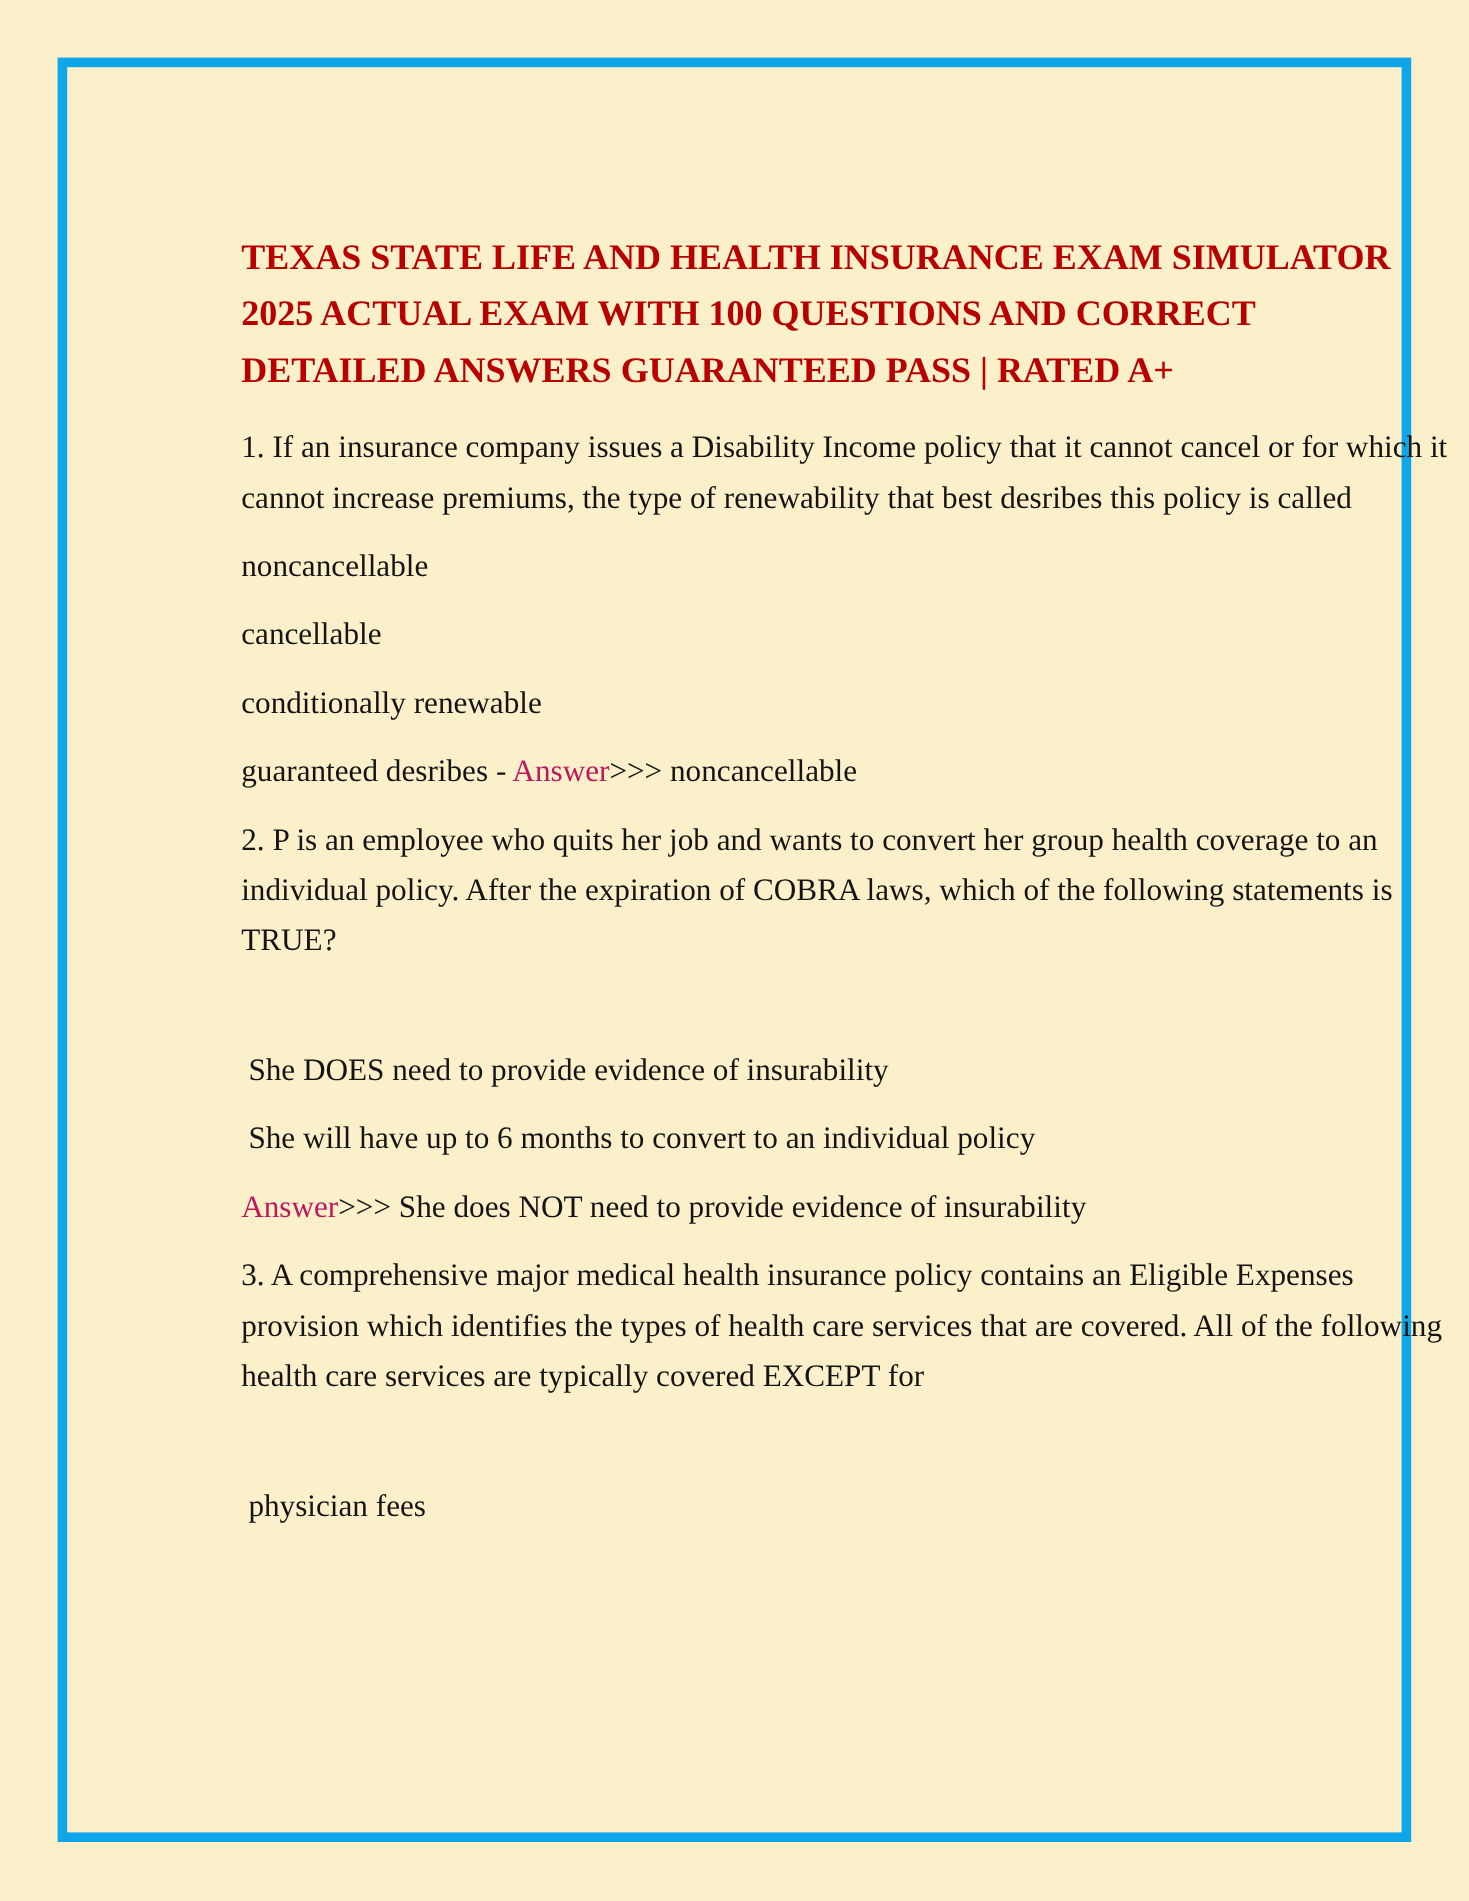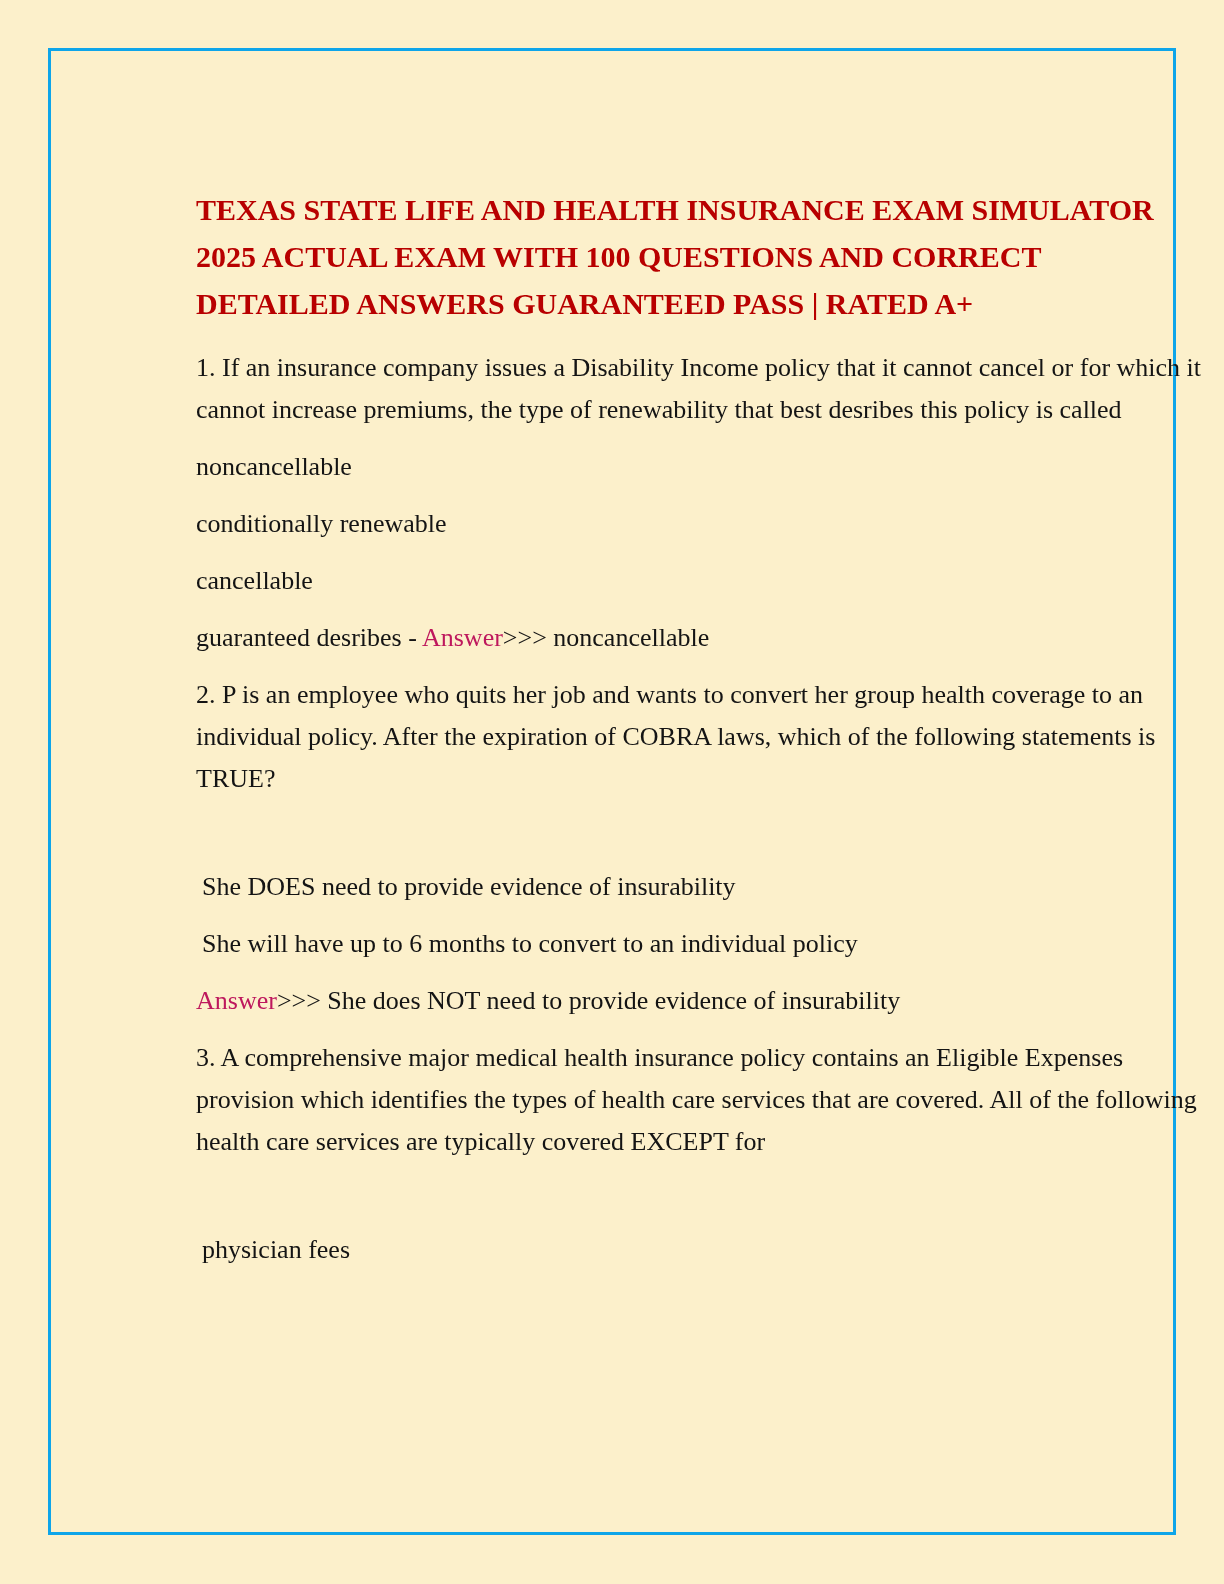--- a/index.html
+++ b/index.html
@@ -16,21 +16,21 @@
     width: 1224px;
     height: 1584px;
     overflow: hidden;
   }
   .frame {
     position: absolute;
     left: 48px;
     top: 48px;
     width: 1128px;
     height: 1487px;
-    border: 3px solid #0ea5e9;
+    border: 8px solid #0ea5e9;
     box-sizing: border-box;
   }
   .content {
     position: absolute;
     left: 145px;
     top: 135px;
     width: 940px;
   }
   .title {
     margin: 0 0 20px 0;
@@ -61,22 +61,22 @@
         <div class="tline">TEXAS STATE LIFE AND HEALTH INSURANCE EXAM SIMULATOR</div>
         <div class="tline">2025 ACTUAL EXAM WITH 100 QUESTIONS AND CORRECT</div>
         <div class="tline">DETAILED ANSWERS GUARANTEED PASS | RATED A+</div>
       </h1>
 
       <div class="para">
         <div class="line">1. If an insurance company issues a Disability Income policy that it cannot cancel or for which it</div>
         <div class="line">cannot increase premiums, the type of renewability that best desribes this policy is called</div>
       </div>
       <div class="para">noncancellable</div>
+      <div class="para">cancellable</div>
       <div class="para">conditionally renewable</div>
-      <div class="para">cancellable</div>
       <div class="para"><span>guaranteed desribes - </span><span class="green">Answer</span><span>&gt;&gt;&gt; noncancellable</span></div>
 
       <div class="para">
         <div class="line">2. P is an employee who quits her job and wants to convert her group health coverage to an</div>
         <div class="line">individual policy. After the expiration of COBRA laws, which of the following statements is</div>
         <div class="line">TRUE?</div>
       </div>
       <div class="vgap"></div>
       <div class="para indent">She DOES need to provide evidence of insurability</div>
       <div class="para indent">She will have up to 6 months to convert to an individual policy</div>

